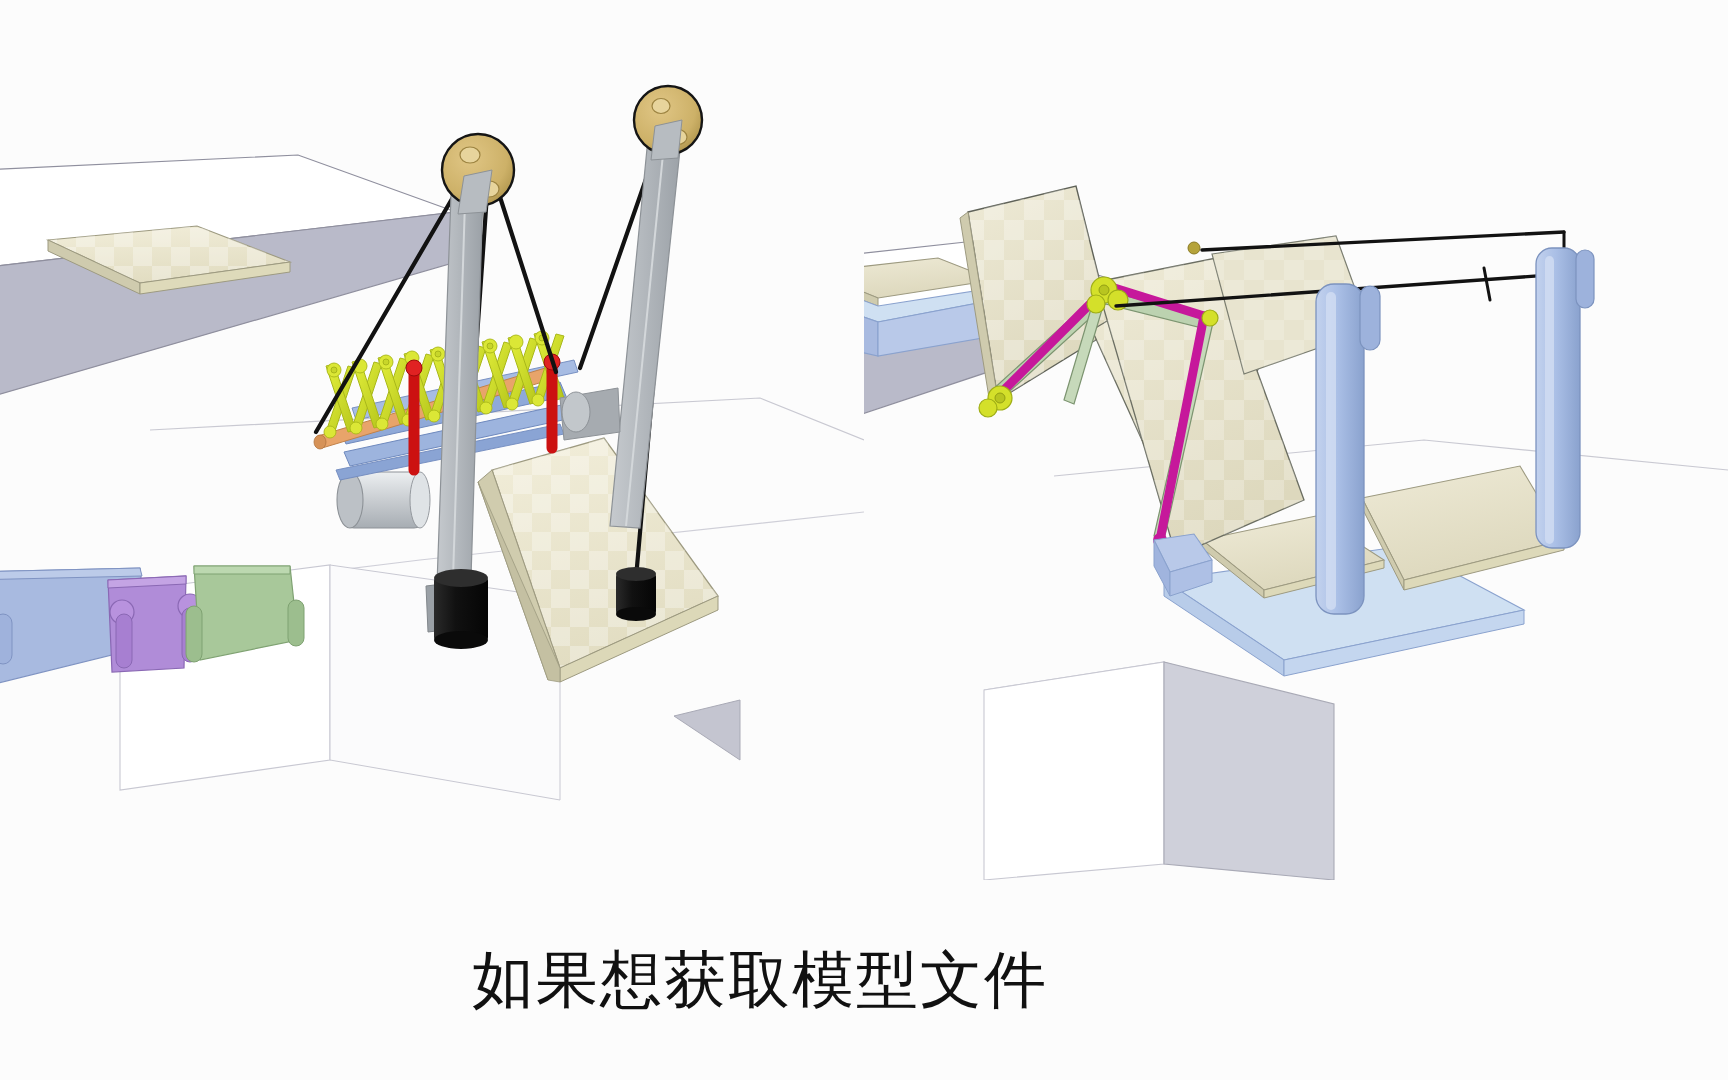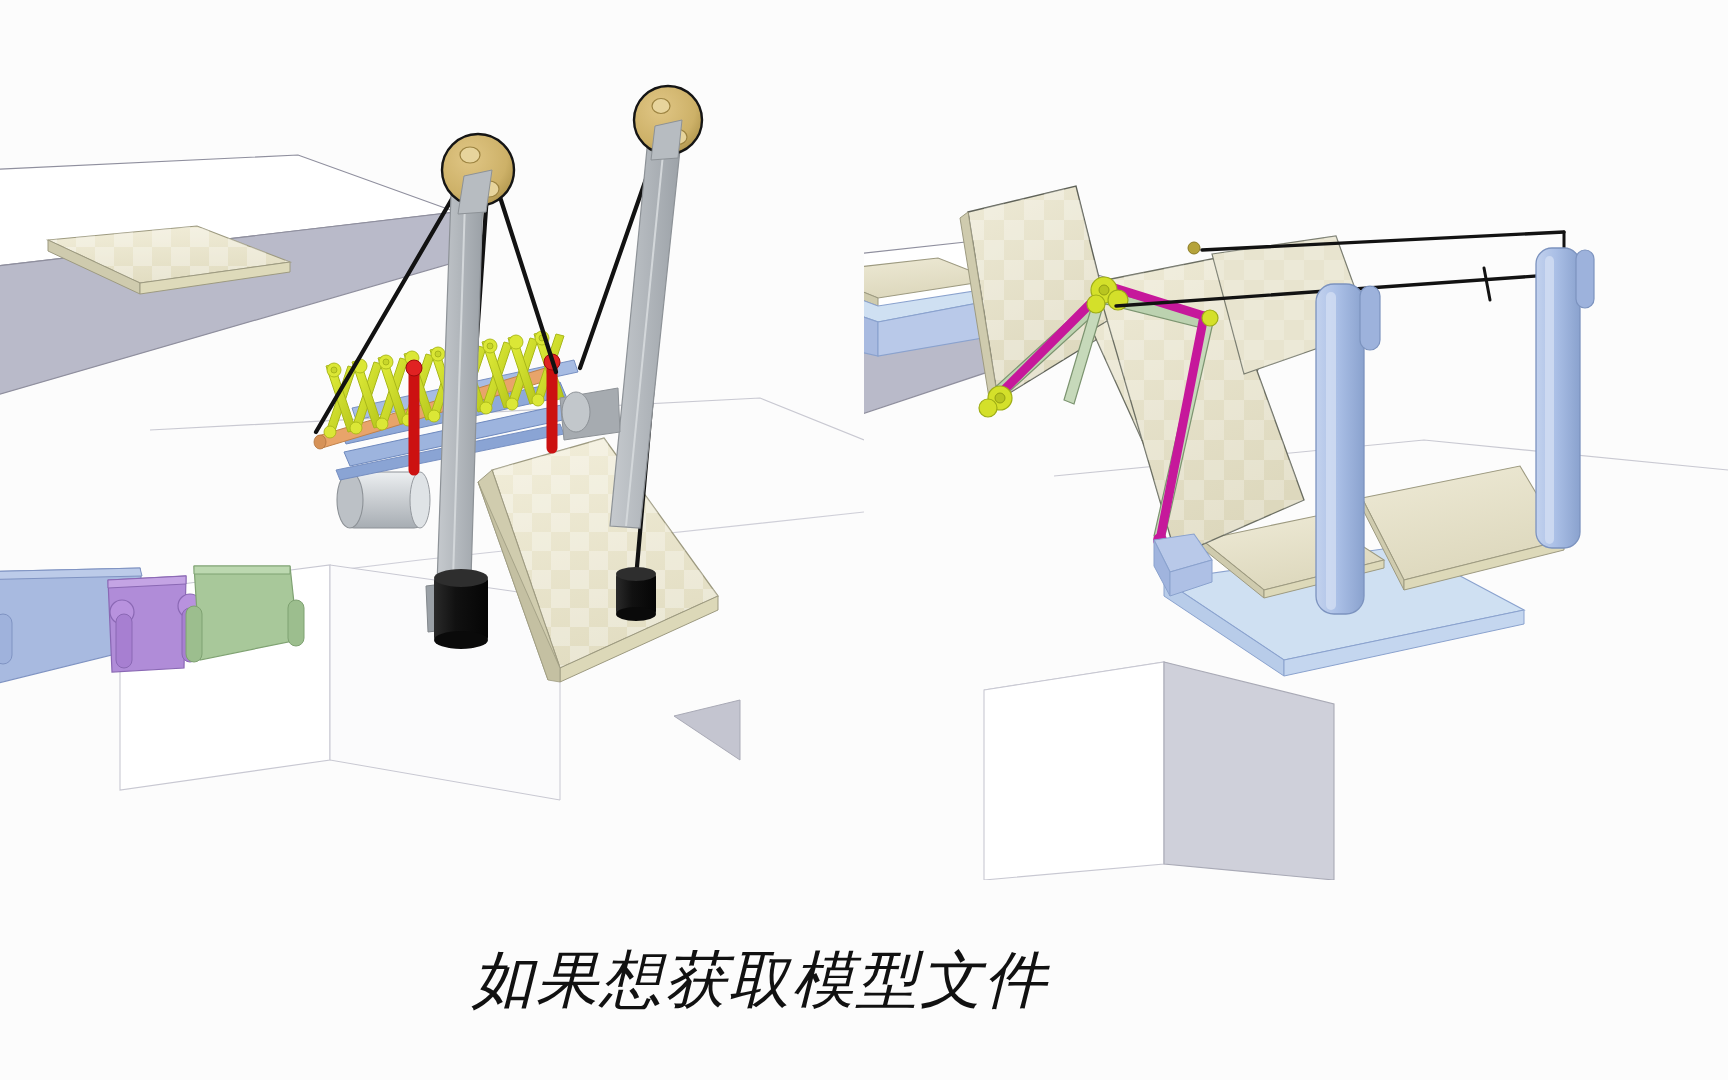--- a/index.html
+++ b/index.html
@@ -10,21 +10,21 @@
     background:#fdfdfd;position:relative;
   }
   #stage{position:absolute;inset:0;width:1728px;height:1080px;background:#fcfcfc;}
   .scene{position:absolute;top:0;height:880px;}
   #scene-left{left:0;width:864px;}
   #scene-right{left:864px;width:864px;}
   svg.art{position:absolute;top:0;left:0;width:100%;height:100%;display:block;}
   #caption-bar{
     position:absolute;left:0;top:880px;width:1520px;height:200px;
     display:flex;align-items:center;justify-content:center;
-    background:transparent;pointer-events:none;font-style:italic;
+    background:transparent;pointer-events:none;
   }
   #caption-text{
     font-family:"DejaVu Sans","Liberation Sans",sans-serif;
     font-size:62px;line-height:1.1;color:#111;
     letter-spacing:2px;font-weight:400;white-space:nowrap;
   }
 </style>
 </head>
 <body>
 

